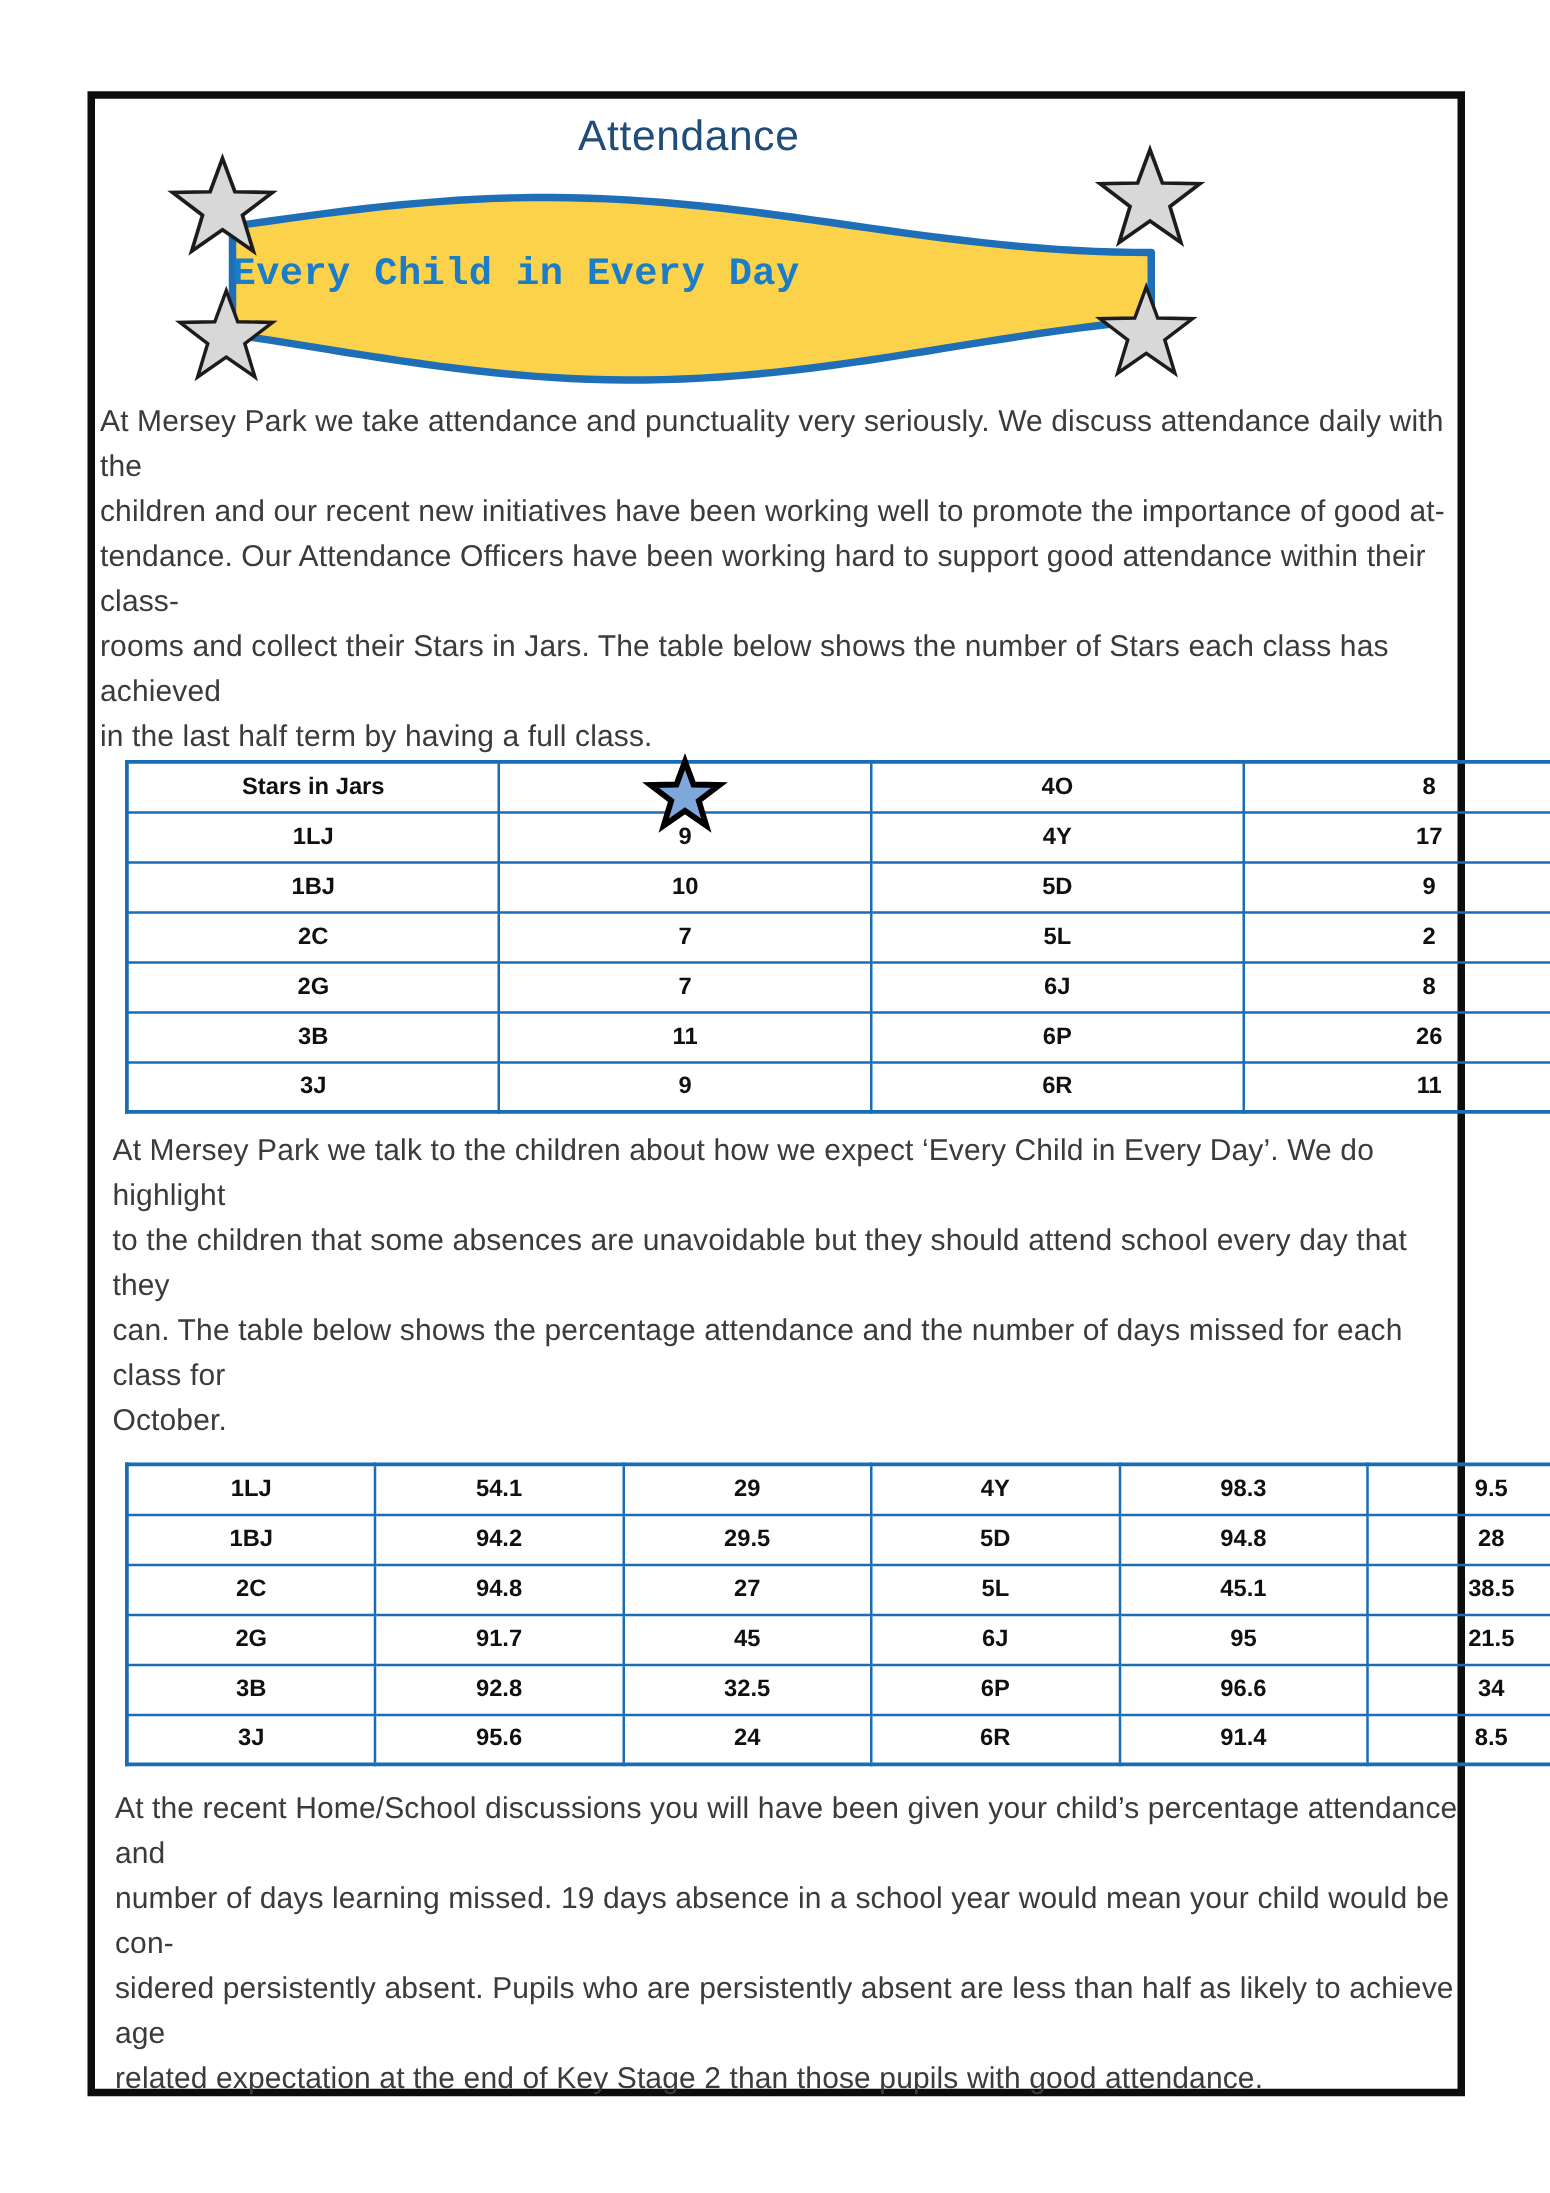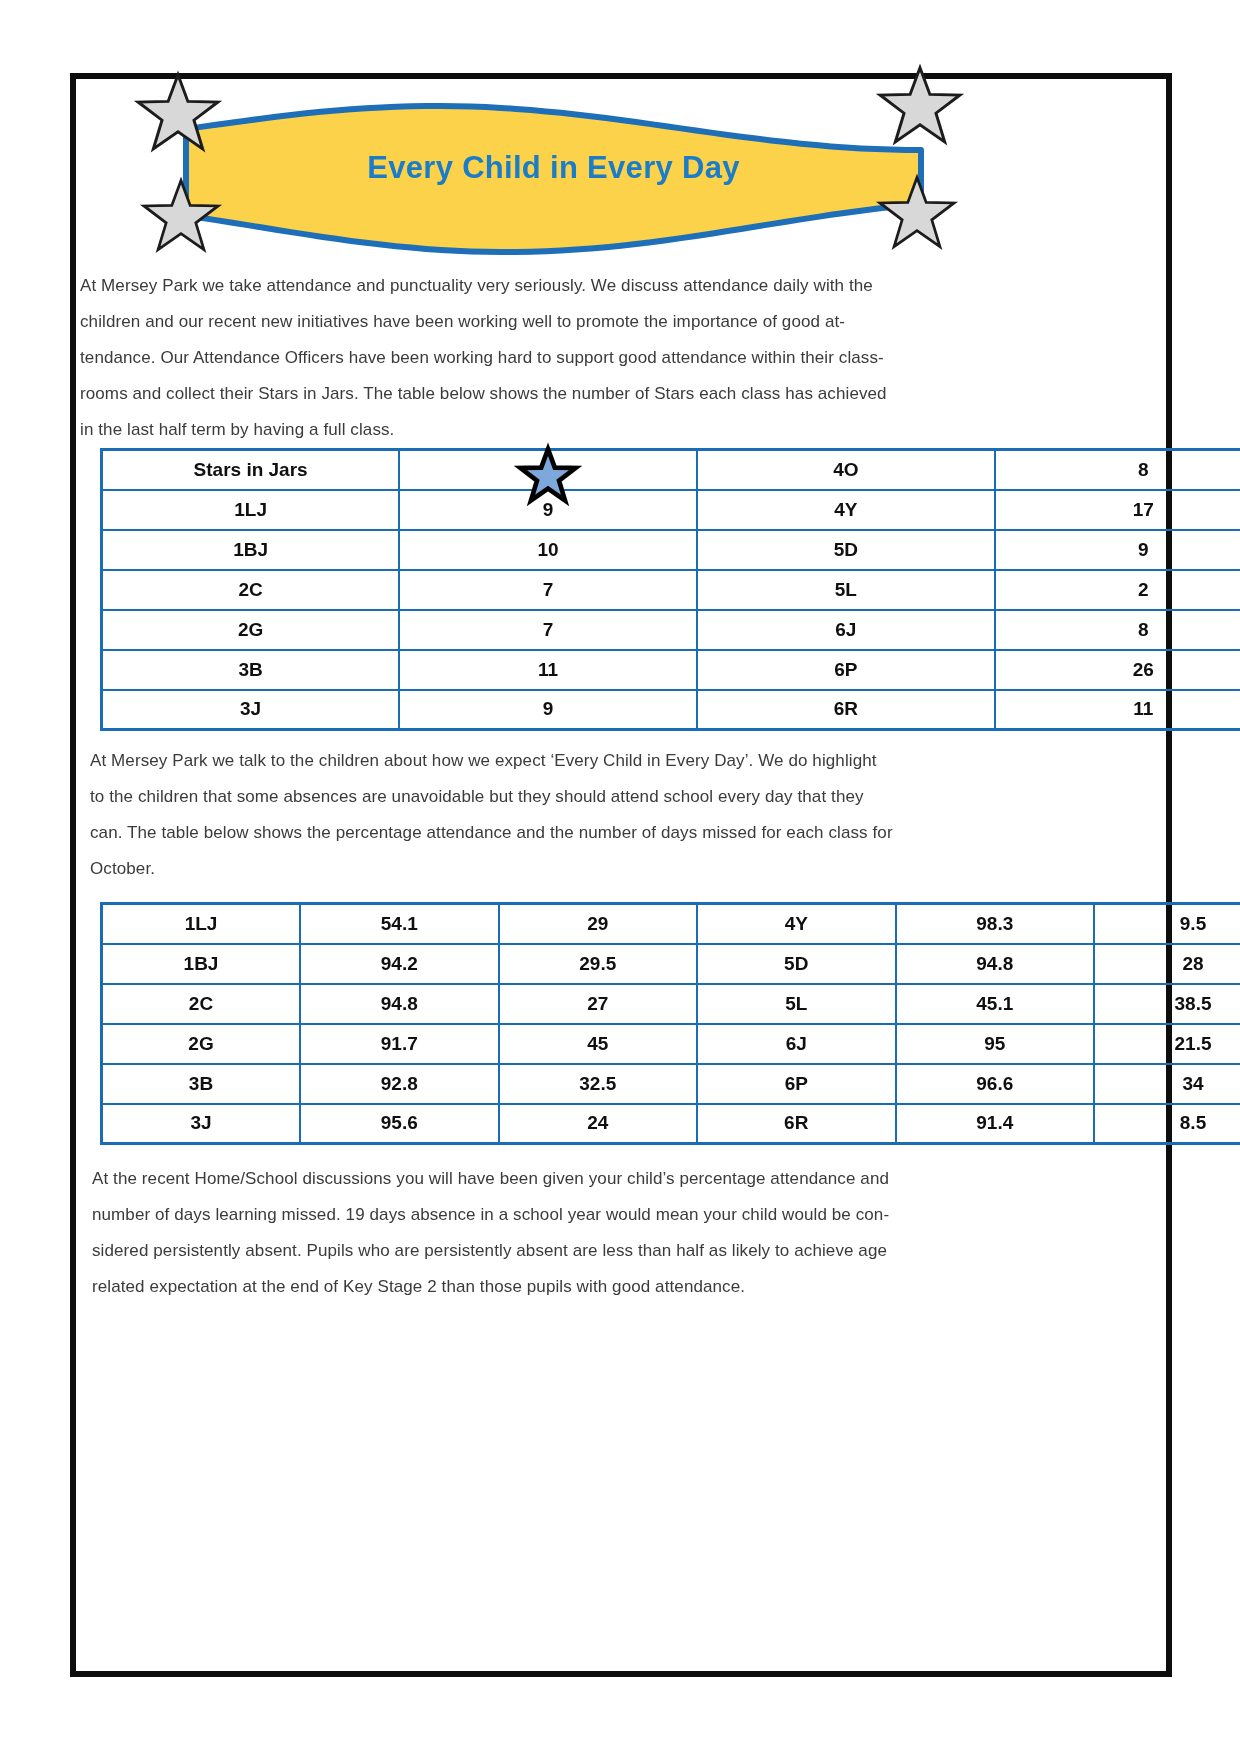--- a/index.html
+++ b/index.html
@@ -34,28 +34,29 @@
   .ribbon { position: absolute; left: 8px; top: 2px; width: 735px; height: 164px; overflow: visible; }
   .ribbon path { fill: var(--banner-fill, #FCD24B); stroke: var(--banner-border, #1E6FB8); stroke-width: 6; stroke-linejoin: round; }
   .corner-star { position: absolute; overflow: visible; }
   .corner-star polygon { fill: var(--star-gray, #D8D8D8); stroke: #1c1c1c; stroke-width: 3.5; stroke-linejoin: miter; }
   .s-tl { left: -42px; top: -23px; width: 84px; height: 84px; }
   .s-bl { left: -36px; top:  83px; width: 78px; height: 78px; }
   .s-tr { left: 700px; top: -30px; width: 84px; height: 84px; }
   .s-br { left: 700px; top:  80px; width: 78px; height: 78px; }
   .banner-text {
     position: absolute; left: 8px; top: 54px; width: 735px;
-    text-align: center;
+    text-align: left;
     font-size: 31px; font-weight: 700;
     color: var(--banner-text, #1B7CC7);
     letter-spacing: 0.3px;
+    font-family: Liberation Mono, monospace;
   }
   p.body-text {
     white-space: pre-line;
-    font-size: 17px; line-height: 36px;
+    font-size: 24px; line-height: 36px;
     color: var(--body-text, #3B3B3B);
     letter-spacing: 0.1px;
   }
   .p1 { margin: 8px 0 0 4px; }
   .p2 { margin: 12px 0 0 14px; }
   .p3 { margin: 16px 0 0 16px; }
   table.data-table {
     border-collapse: collapse;
     table-layout: fixed;
     margin-left: 24px;
@@ -88,20 +89,21 @@
   }
   .h2a { margin-top: 4px; }
   .h2b { margin-top: 182px; }
 </style>
 </head>
 <body>
 
 <div class="page">
   <div class="frame">
 
+    <h1 class="title">Attendance</h1>
 
     <div class="banner">
       <svg class="ribbon" viewBox="0 0 735 164">
         <path d="M0,31.1 L15,28.9 L30,26.8 L45,24.7 L60,22.7 L75,20.7 L90,18.8 L105,17.0 L120,15.3 L135,13.8 L150,12.5 L165,11.3 L180,10.2 L195,9.4 L210,8.7 L225,8.3 L240,8.0 L255,8.0 L270,8.2 L285,8.6 L300,9.1 L315,9.9 L330,10.9 L345,12.0 L360,13.4 L375,14.8 L390,16.4 L405,18.2 L420,20.0 L435,22.0 L450,24.0 L465,26.1 L480,28.2 L495,30.4 L510,32.5 L525,34.6 L540,36.7 L555,38.7 L570,40.6 L585,42.4 L600,44.1 L615,45.7 L630,47.1 L645,48.4 L660,49.5 L675,50.4 L690,51.1 L705,51.6 L720,51.9 L735,52.0 L735,106.1 L720,107.5 L705,109.1 L690,110.8 L675,112.7 L660,114.7 L645,116.8 L630,119.1 L615,121.4 L600,123.7 L585,126.1 L570,128.5 L555,131.0 L540,133.3 L525,135.7 L510,138.0 L495,140.1 L480,142.2 L465,144.2 L450,146.0 L435,147.7 L420,149.2 L405,150.5 L390,151.6 L375,152.5 L360,153.2 L345,153.7 L330,154.0 L315,154.0 L300,153.8 L285,153.4 L270,152.8 L255,151.9 L240,150.9 L225,149.6 L210,148.2 L195,146.6 L180,144.8 L165,142.9 L150,140.8 L135,138.7 L120,136.4 L105,134.1 L90,131.8 L75,129.3 L60,126.9 L45,124.5 L30,122.1 L15,119.8 L0,117.6 Z"></path>
       </svg>
       <svg class="corner-star s-tl" viewBox="0 0 100 100">
         <polygon points="50,2 61.76,33.82 97.55,34.55 69.02,56.18 79.39,90.45 50,70 20.61,90.45 30.98,56.18 2.45,34.55 38.24,33.82"></polygon>
       </svg>
       <svg class="corner-star s-bl" viewBox="0 0 100 100">
         <polygon points="50,2 61.76,33.82 97.55,34.55 69.02,56.18 79.39,90.45 50,70 20.61,90.45 30.98,56.18 2.45,34.55 38.24,33.82"></polygon>

